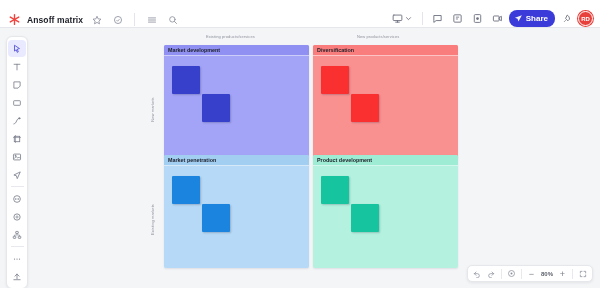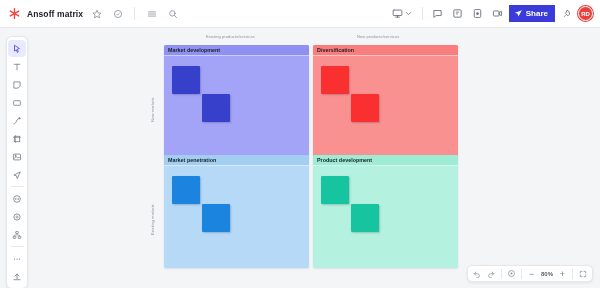--- a/index.html
+++ b/index.html
@@ -8,21 +8,21 @@
     font-family: "Liberation Sans", sans-serif;
     background: #ffffff;
     overflow: hidden;
   }
   #app { position: relative; width: 600px; height: 288px; background: #f4f5f7; }
 
   
   .topbar {
     position: absolute; left: 0; top: 0; width: 600px; height: 28px;
     background: #ffffff; border-bottom: 1px solid #e6e7eb;
-    display: flex; align-items: center; z-index: 30;
+    display: flex; align-items: flex-end; z-index: 30;
   }
   .tb-left { display: flex; align-items: center; gap: 6px; padding-left: 8px; }
   .logo-star { width: 13px; height: 13px; position: relative; flex: none; }
   .doc-title {
     font-size: 8.5px; font-weight: 700; color: #20222b; white-space: nowrap;
     letter-spacing: .1px;
   }
   .tb-icon {
     width: 15px; height: 15px; display: flex; align-items: center;
     justify-content: center; color: #8b8f9c; border-radius: 3px; flex: none;
@@ -32,21 +32,21 @@
     margin-left: auto; display: flex; align-items: center; gap: 3px; padding-right: 7px;
   }
   .tb-btn {
     height: 17px; min-width: 17px; display: flex; align-items: center;
     justify-content: center; gap: 2px; border-radius: 4px; color: #6f7280;
     padding: 0 2px;
   }
   .tb-btn.wide { padding: 0 4px; }
   .share-btn {
     height: 17px; display: flex; align-items: center; gap: 3px;
-    background: #3a3bd8; color: #fff; border-radius: 0; padding: 0 7px 0 5px;
+    background: #3a3bd8; color: #fff; border-radius: 8px; padding: 0 7px 0 5px;
     font-size: 8px; font-weight: 700;
   }
   .avatar {
     width: 15px; height: 15px; border-radius: 50%; background: #e8413c;
     color: #fff; font-size: 6px; font-weight: 700; display: flex;
     align-items: center; justify-content: center; border: 1.5px solid #fff;
     box-shadow: 0 0 0 1px #e8413c;
   }
 
   

